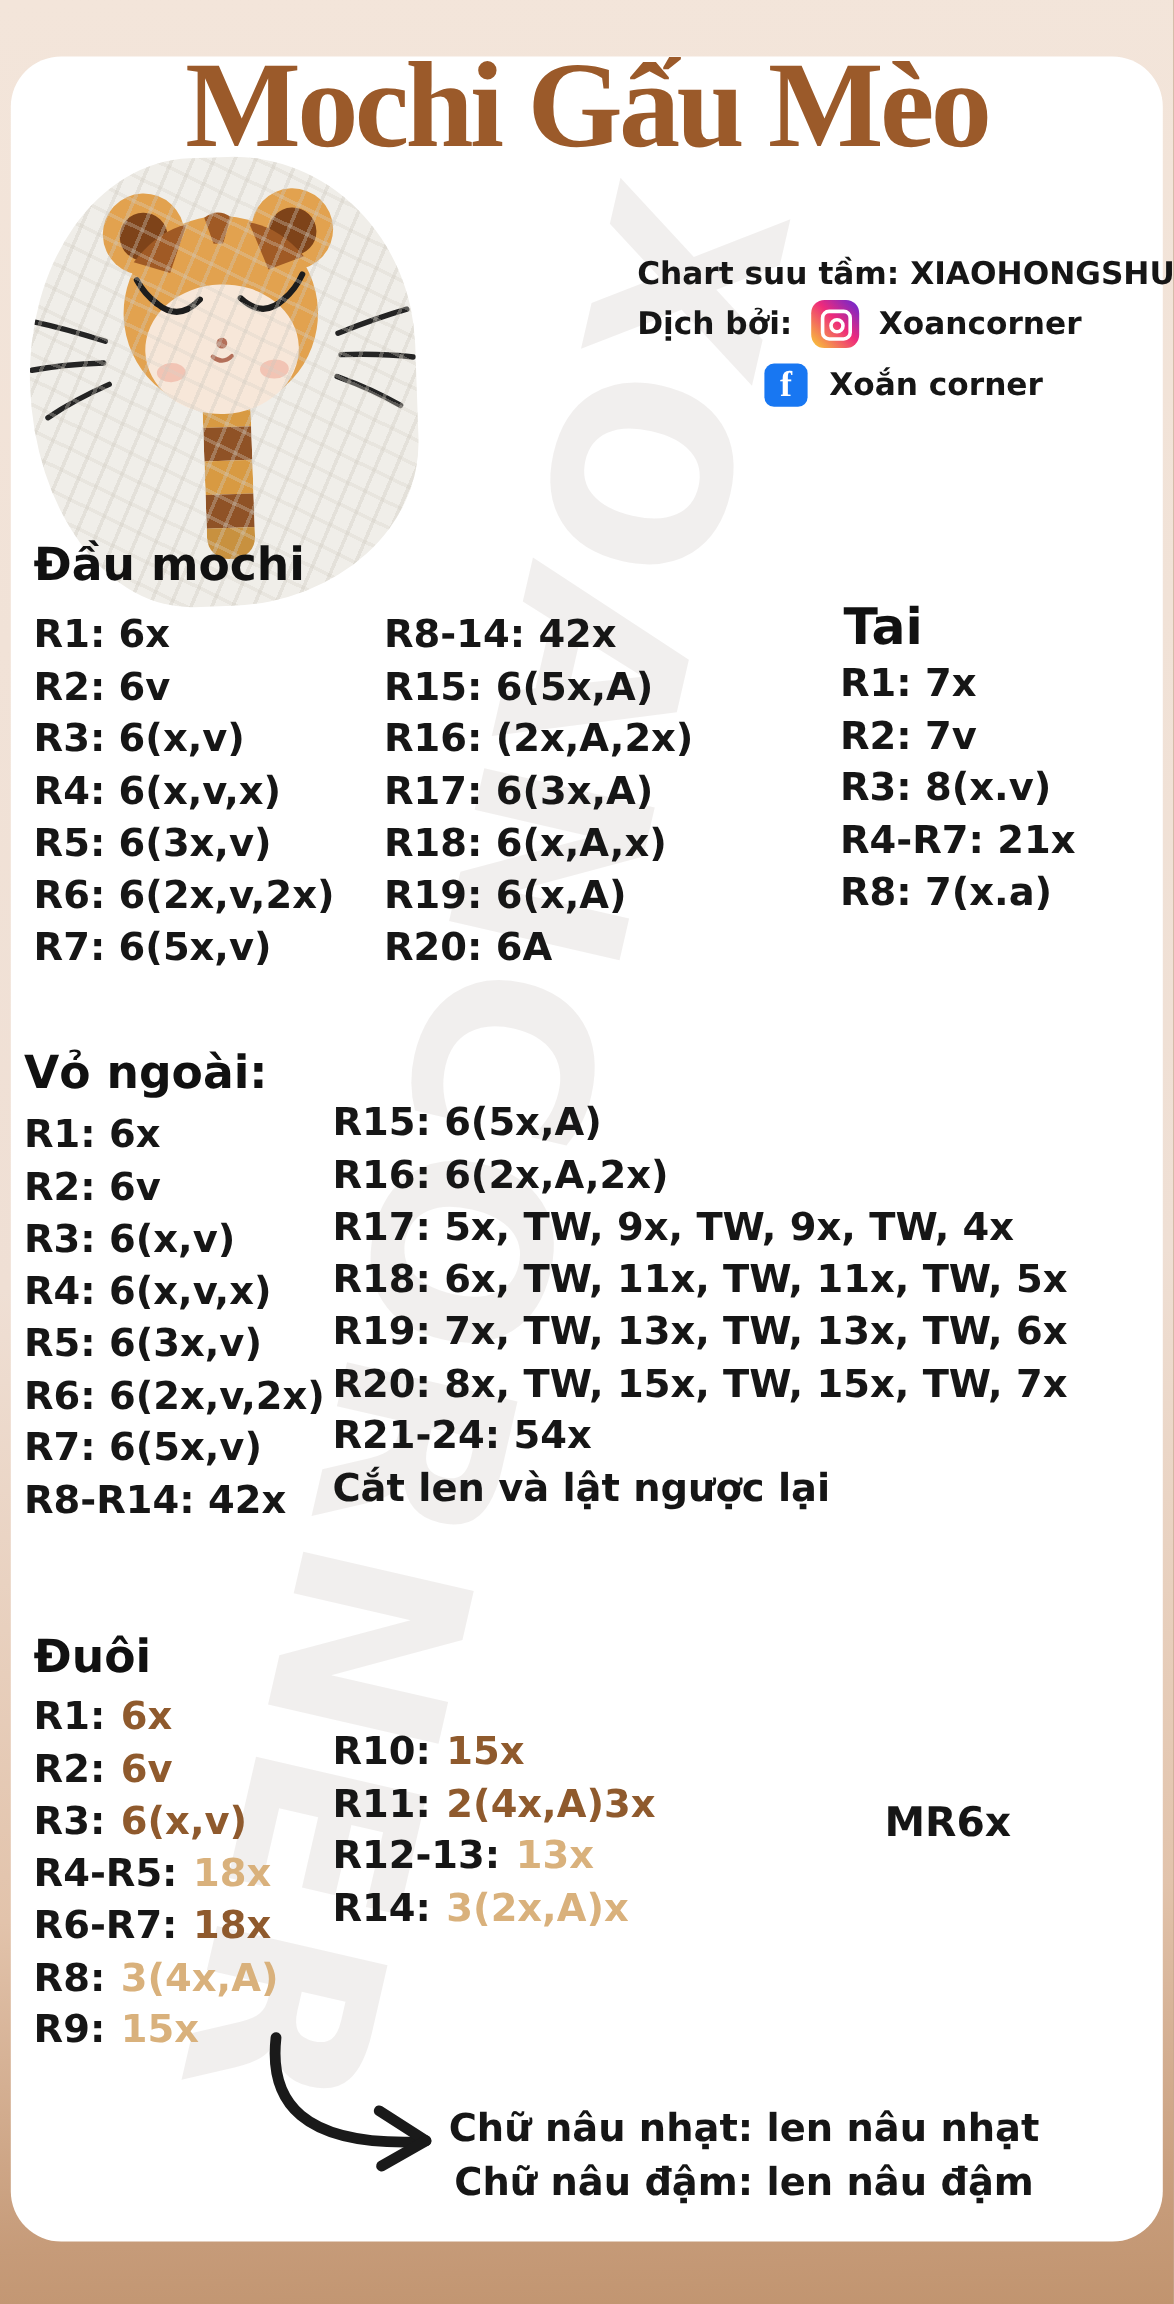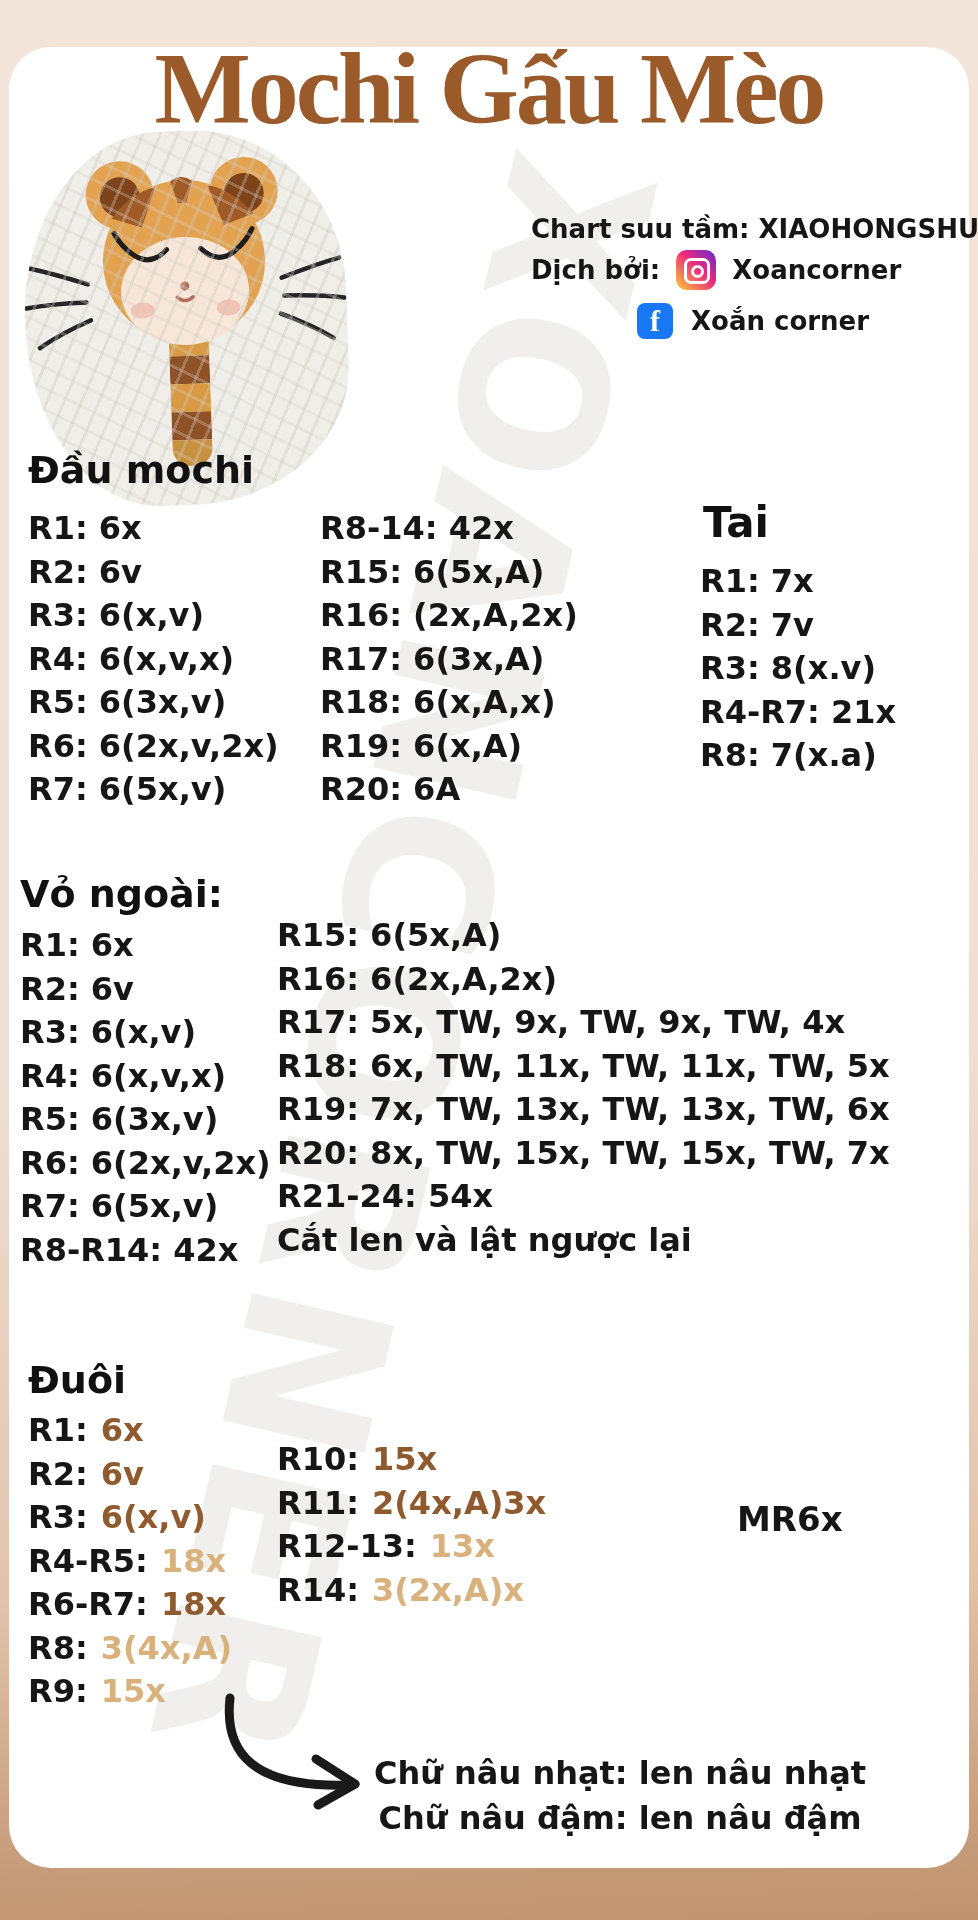--- a/index.html
+++ b/index.html
@@ -151,21 +151,21 @@
       </div>
       <div class="row">
         <span>R19: 6(x,A)</span>
       </div>
       <div class="row">
         <span>R20: 6A</span>
       </div>
     </div>
 
   <div class="sec-title" style="left:703px;top:498px;font-size:42px;">Tai</div>
-  <div class="col" style="left:700px;top:548px;margin-top:12px;">
+  <div class="col" style="left:700px;top:548px;">
 
   <div class="row">
         <span>R1: 7x</span>
       </div>
       <div class="row">
         <span>R2: 7v</span>
       </div>
       <div class="row">
         <span>R3: 8(x.v)</span>
       </div>

